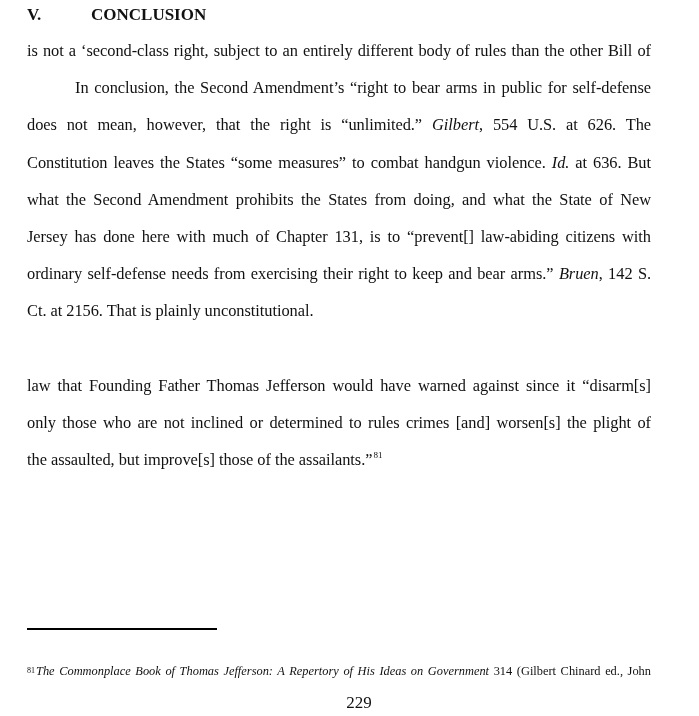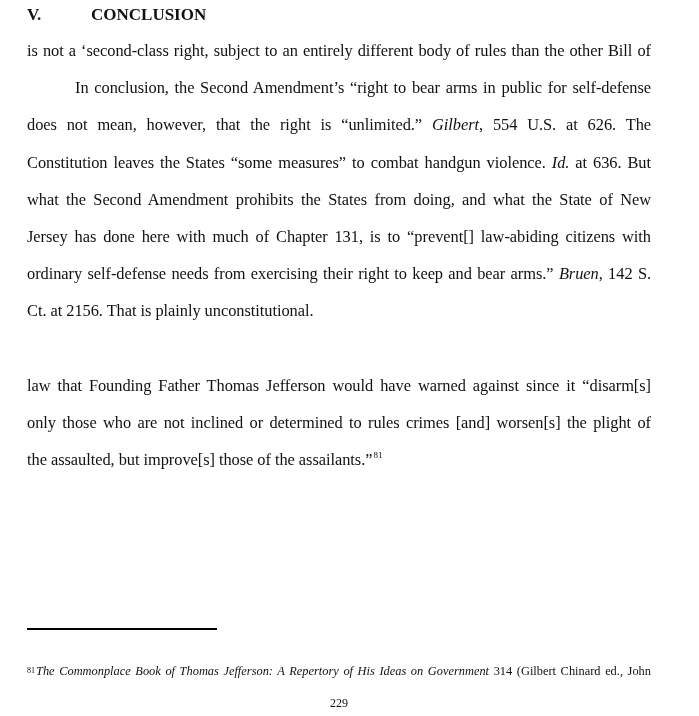--- a/index.html
+++ b/index.html
@@ -99,22 +99,23 @@
     position: relative;
     top: -1px;
     margin-right: 1px;
   }
   .page-number {
     position: absolute;
     left: 0;
     width: 678px;
     top: 693px;
     text-align: center;
-    font-size: 12px;
+    font-size: 17px;
     line-height: 20px;
+    padding-left: 20px;
   }
 </style>
 </head>
 <body>
 
 <div class="page">
 
   <div class="heading">
     <span class="num">V.</span>
     <span class="title">CONCLUSION</span>

